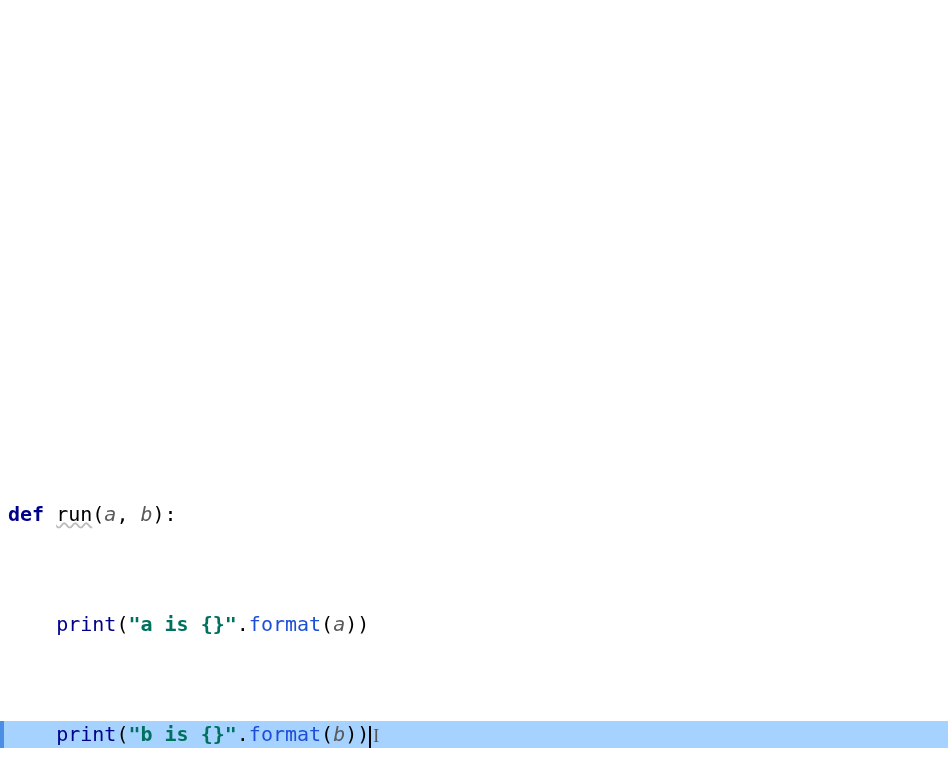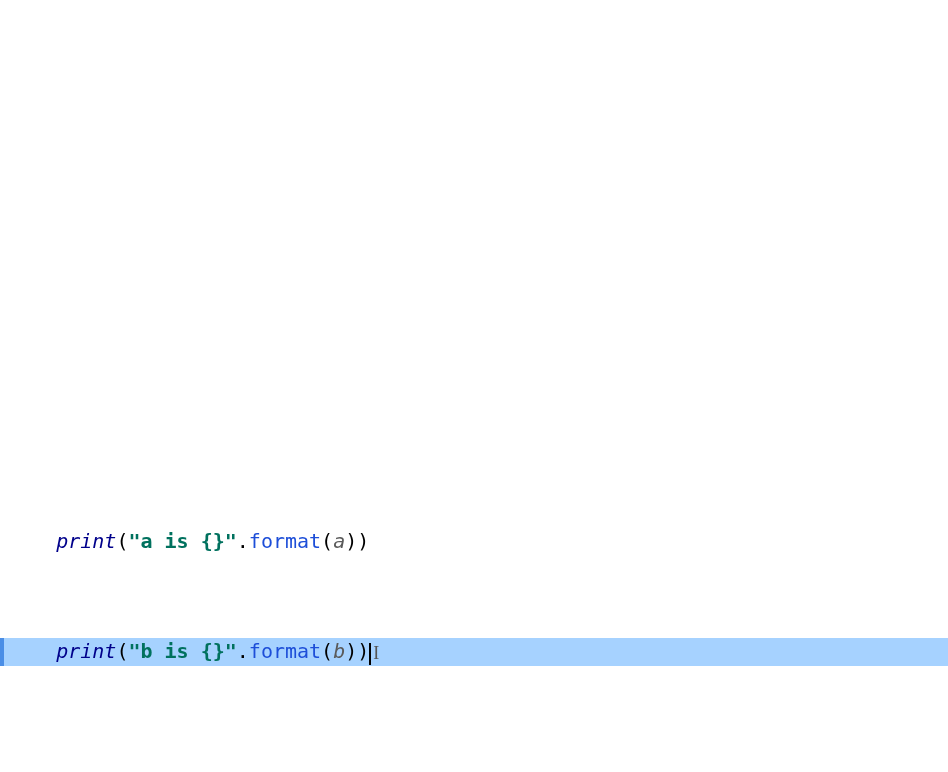--- a/index.html
+++ b/index.html
@@ -38,21 +38,21 @@
   }
   .kw { color: #00008b; font-weight: bold; }
   .fn { color: #000000; }
   .fn-wavy {
     text-decoration-line: underline;
     text-decoration-style: wavy;
     text-decoration-color: #bdbdbd;
   }
   .param { color: #5a5a5a; font-style: italic; }
   .punc { color: #000000; }
-  .builtin { color: #00008b; font-style: italic; }
+  .builtin { color: #00008b; }
   .str { color: #00715e; font-weight: bold; }
   .method { color: #1d4ed8; }
   .caret {
     display: inline-block;
     width: 2px;
     height: 22px;
     background: #000000;
     vertical-align: text-bottom;
     position: relative;
     top: 2px;
@@ -65,20 +65,21 @@
     position: relative;
     top: 1px;
     margin-left: 2px;
   }
 </style>
 </head>
 <body>
 
 <div class="editor">
 
+  <div class="line"><span class="kw">def</span><span> </span><span class="fn fn-wavy">run</span><span class="punc">(</span><span class="param">a</span><span class="punc">, </span><span class="param">b</span><span class="punc">)</span><span class="punc">:</span></div>
 
   <div class="line"><span>    </span><span class="builtin">print</span><span class="punc">(</span><span class="str">"a is {}"</span><span class="punc">.</span><span class="method">format</span><span class="punc">(</span><span class="param">a</span><span class="punc">)</span><span class="punc">)</span></div>
 
   <div class="line highlighted"><span class="gutter-stripe"></span><span>    </span><span class="builtin">print</span><span class="punc">(</span><span class="str">"b is {}"</span><span class="punc">.</span><span class="method">format</span><span class="punc">(</span><span class="param">b</span><span class="punc">)</span><span class="punc">)</span><span class="caret"></span><span class="ibeam">I</span></div>
 
   
 
   
 
 </div>

